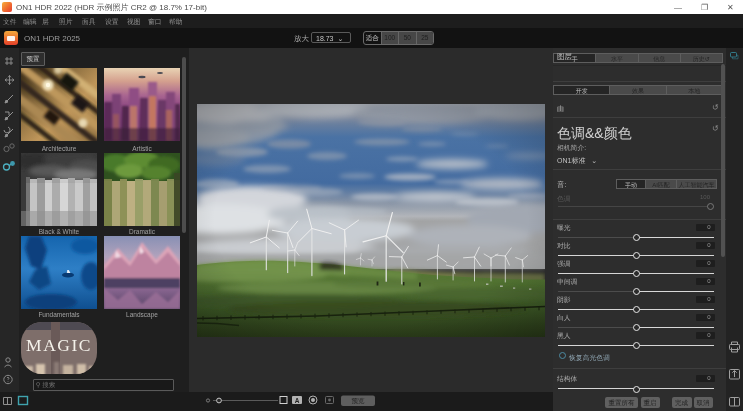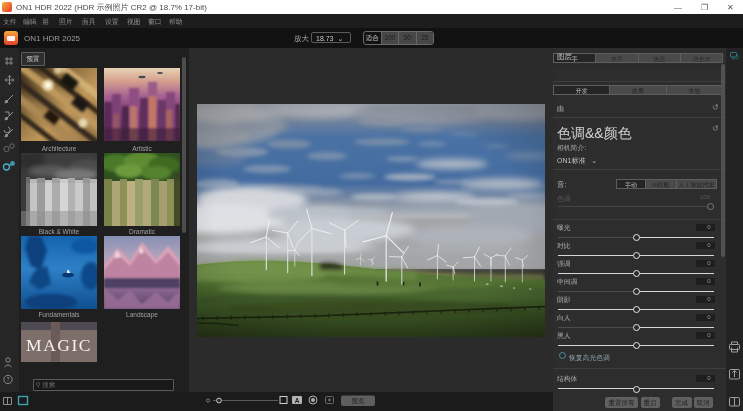--- a/index.html
+++ b/index.html
@@ -648,21 +648,21 @@
 <rect x="292" y="4" width="10" height="8" rx="1" fill="#b2b2b2"></rect>
 <text x="297" y="10.5" text-anchor="middle" font-size="6.5" font-weight="bold" fill="#222">A</text>
 <circle cx="313" cy="8" r="4" fill="none" stroke="#b0b0b0"></circle>
 <circle cx="313" cy="8" r="2" fill="#b0b0b0"></circle>
 <rect x="325.5" y="4.5" width="8" height="7" rx="1" fill="none" stroke="#686868"></rect>
 <circle cx="329.5" cy="8" r="1.4" fill="#686868"></circle>
 <rect x="341" y="3.5" width="34" height="10.5" rx="2" fill="#5e5e5e"></rect>
 <text x="358" y="11" text-anchor="middle" font-size="6.5" fill="#242424" font-family="Liberation Sans,sans-serif">预览</text>
 </svg>
 
-<div class="abs tile" style="left:21px;top:321.5px;height:40px;">
+<div class="abs tile" style="left:21px;top:321.5px;height:52px;border-radius:21px;">
 <svg width="76" height="54" viewBox="0 0 76 54">
 <defs>
         <filter id="bl7" x="-40%" y="-40%" width="180%" height="180%">
           <feGaussianBlur stdDeviation="1.2"></feGaussianBlur>
         </filter>
       </defs>
 <rect width="76" height="54" fill="#7e6e6a"></rect>
 <rect width="76" height="8" fill="#4e4a52"></rect>
 <rect x="30" y="0" width="9" height="54" fill="#6a5a58"></rect>
 <g filter="url(#bl7)">

